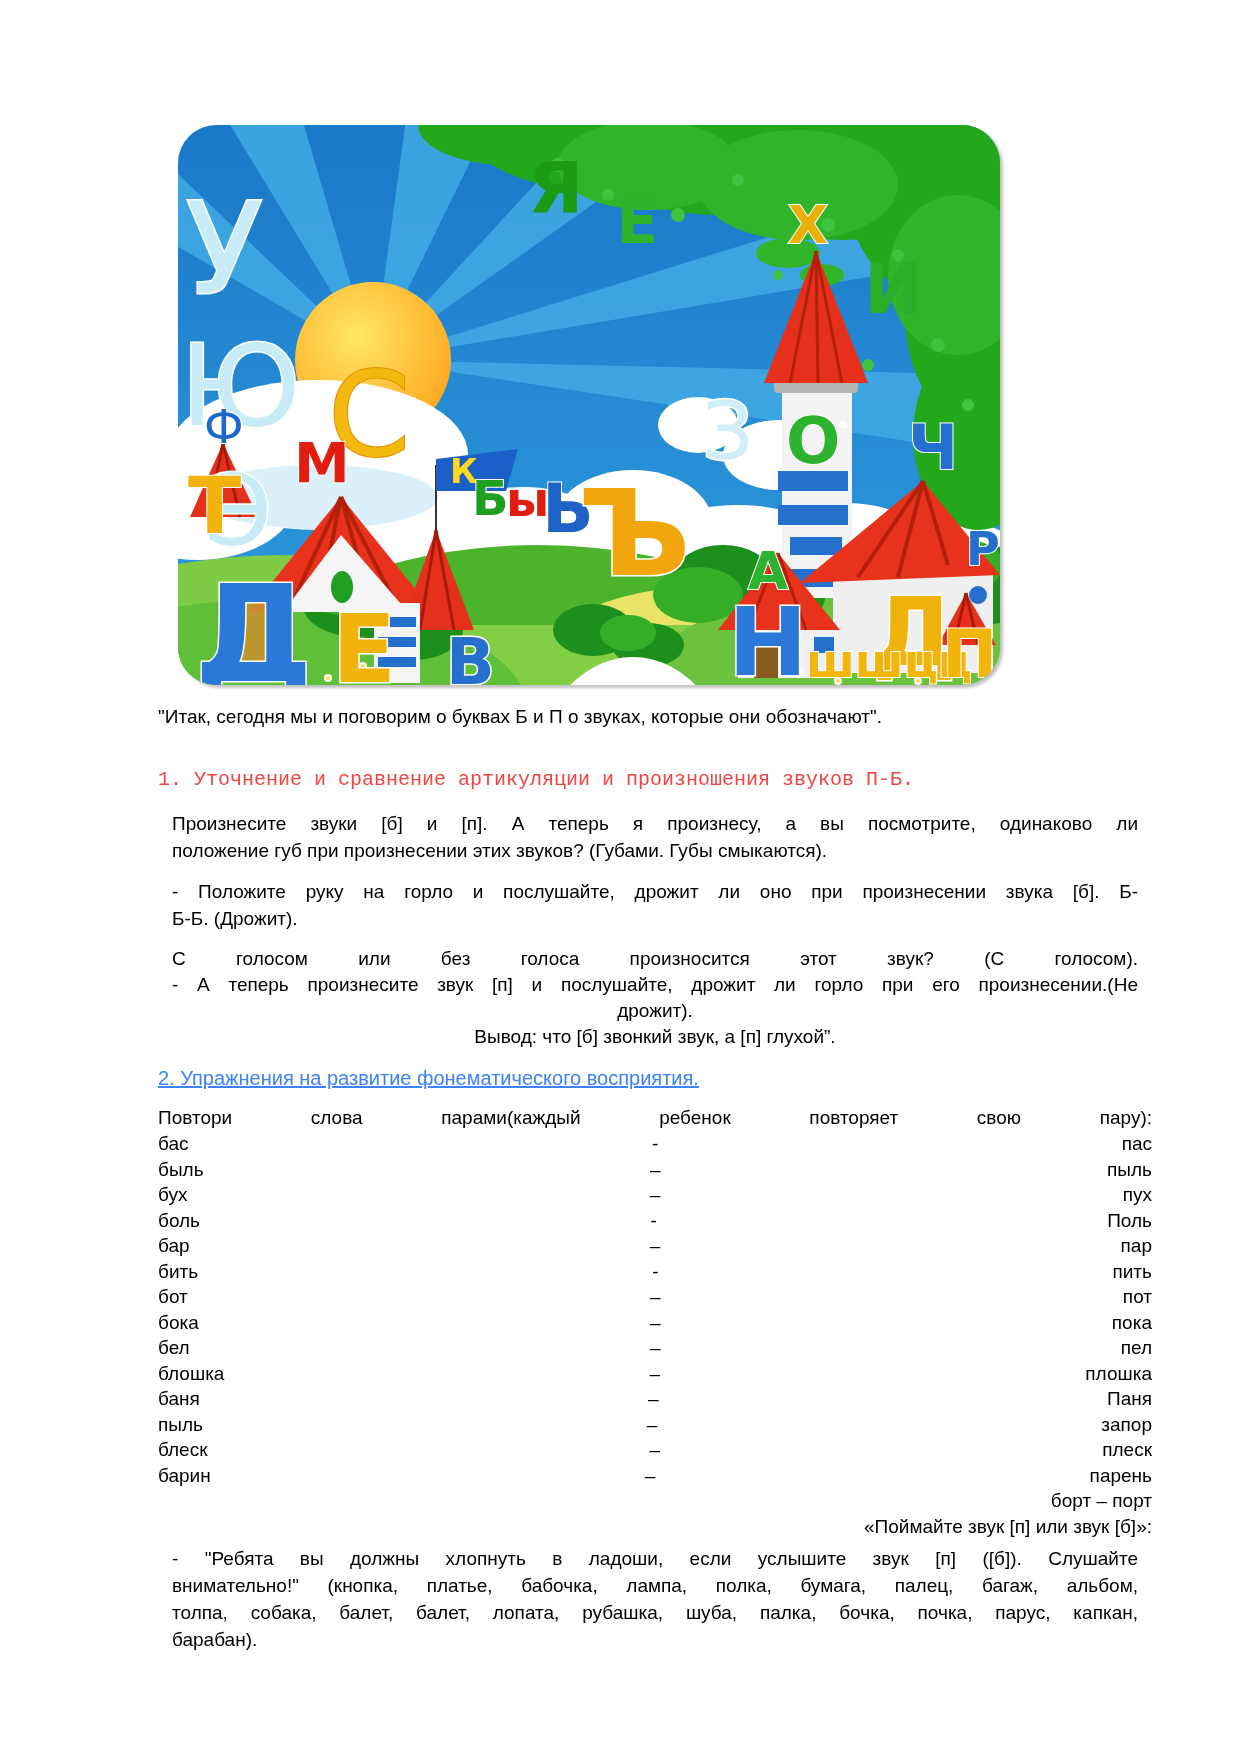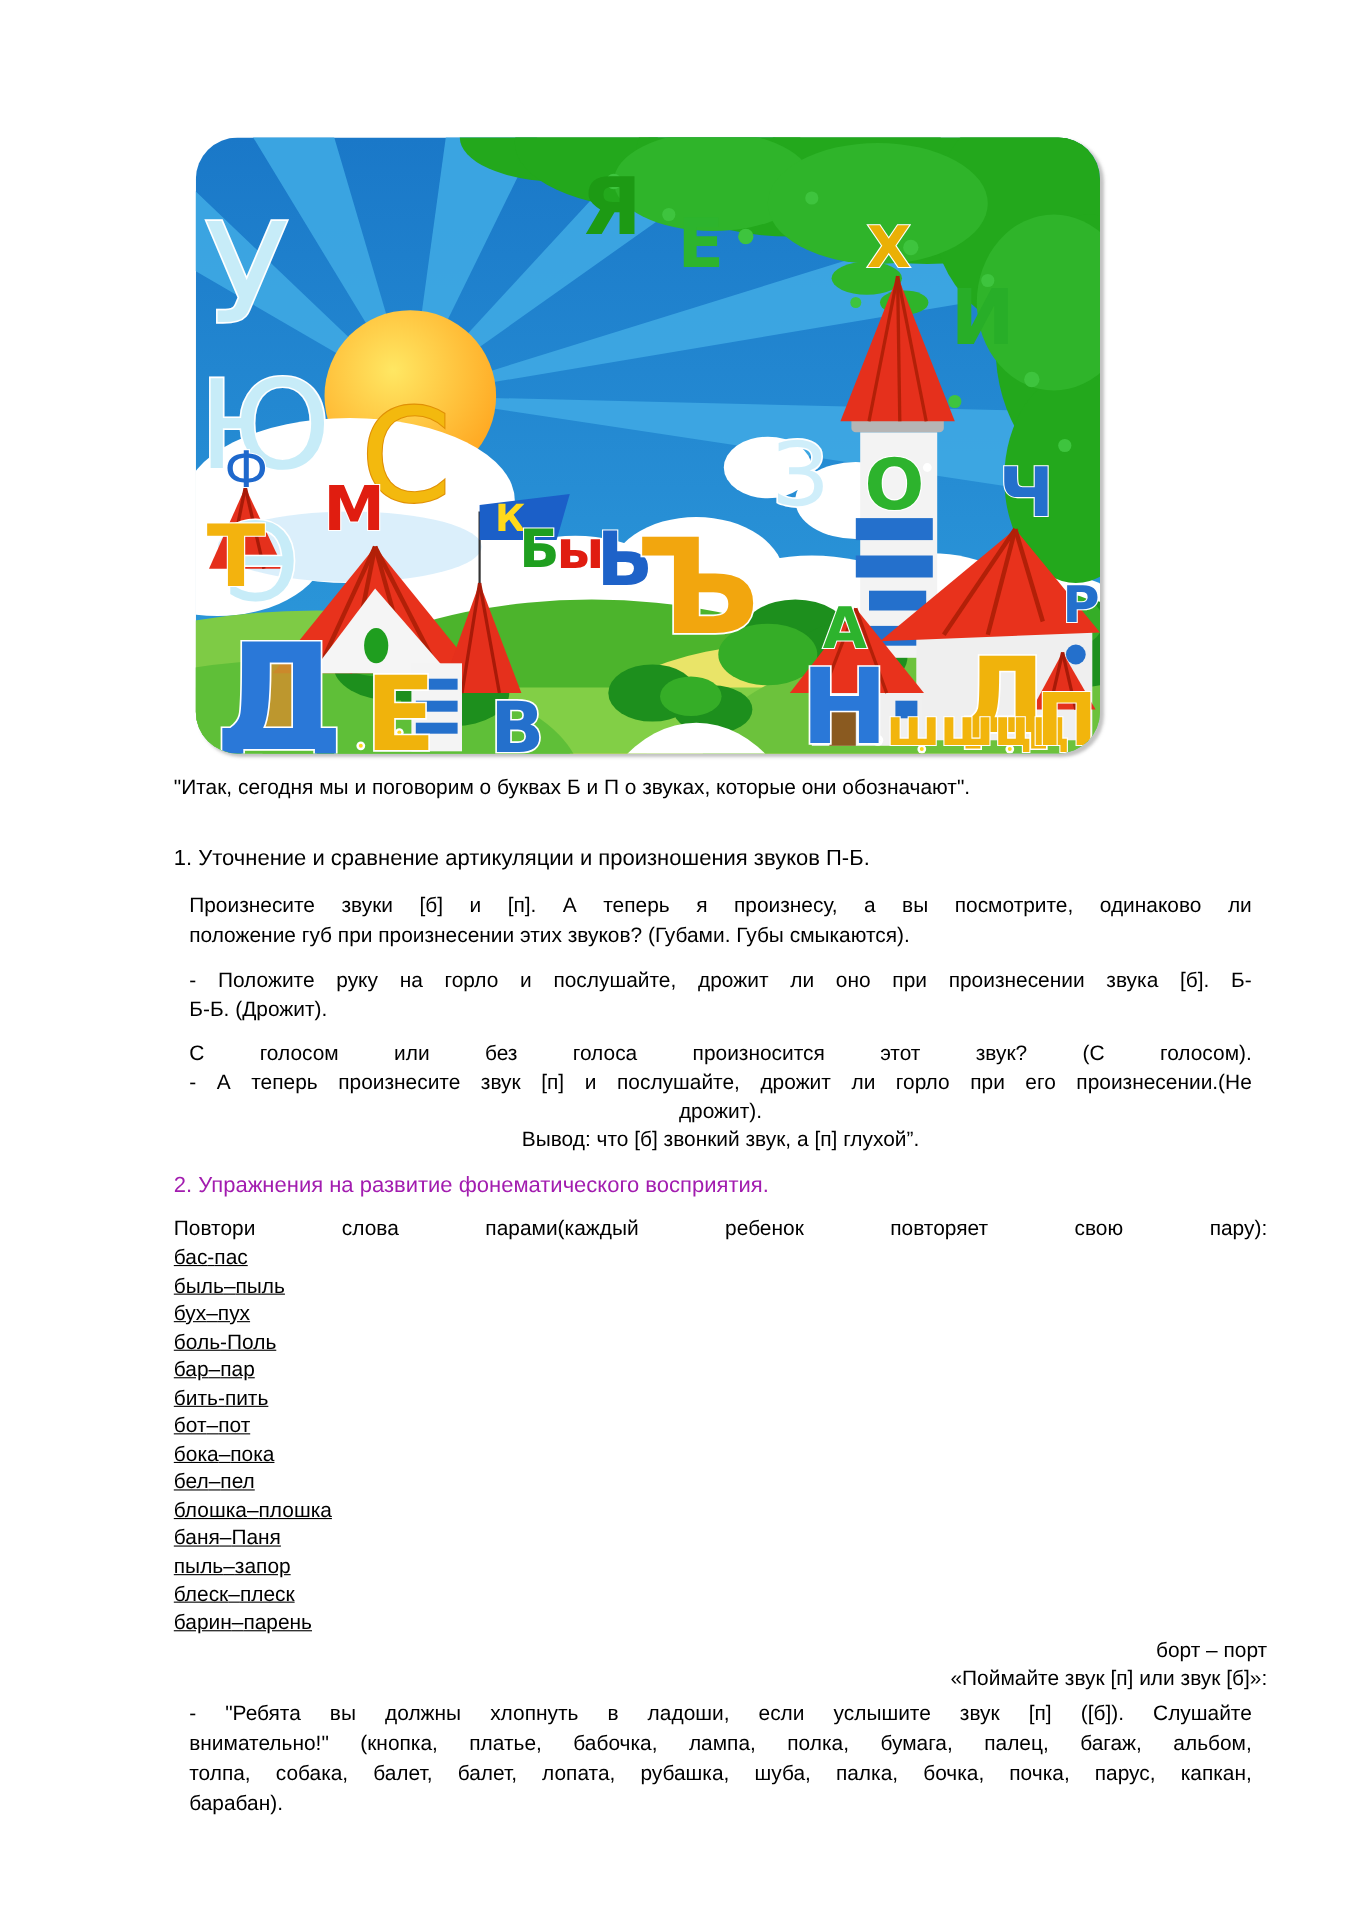--- a/index.html
+++ b/index.html
@@ -23,21 +23,21 @@
   .heading.h2 { margin-top:0; }
   .para { margin:14px; }
   .para.p1 { margin-top:16px; }
   .para.p2 { margin-top:10px; }
   .para.p3 { margin-top:8px; }
   .para.p3 .line { line-height:26px;text-align:center; }
   .line { white-space:normal; }
   .spread { text-align:justify; text-align-last:justify; }
   .intro-line { margin-top:13px; line-height:26px; }
   .pairs { margin-top:0; }
-  .pair-row { display:flex; line-height:25.5px;text-decoration:underline; }
+  .pair-row { display:flex; justify-content:space-between; line-height:25.5px; }
   .plain-line { line-height:25.5px;text-align:right; }
   .para.final { margin-top:6px; }
 </style>
 </head>
 <body>
 
 <div class="page">
 
   <figure class="illustration">
     <svg viewBox="0 0 822 560" xmlns="http://www.w3.org/2000/svg">
@@ -251,40 +251,40 @@
             <text x="764" y="552" font-size="66" fill="#f2b50c" font-weight="700" stroke="#ffffff" stroke-width="2">П</text>
           </g>
       </g>
     </svg>
   </figure>
 
   <div class="content">
 
     <p class="quote">"Итак, сегодня мы и поговорим о буквах Б и П о звуках, которые они обозначают".</p>
 
-    <h2 class="heading" style="color: #000000;">1. Уточнение и сравнение артикуляции и произношения звуков П-Б.</h2>
+    <h2 class="heading" style="color: #ef4444; font-family: Liberation Mono, monospace;">1. Уточнение и сравнение артикуляции и произношения звуков П-Б.</h2>
 
     <div class="para p1">
       <div class="line spread">Произнесите звуки [б] и [п]. А теперь я произнесу, а вы посмотрите, одинаково ли</div>
       <div class="line">положение губ при произнесении этих звуков? (Губами. Губы смыкаются).</div>
     </div>
 
     <div class="para p2">
       <div class="line spread">- Положите руку на горло и послушайте, дрожит ли оно при произнесении звука [б]. Б-</div>
       <div class="line">Б-Б. (Дрожит).</div>
     </div>
 
     <div class="para p3">
       <div class="line spread">С голосом или без голоса произносится этот звук? (С голосом).</div>
       <div class="line spread">- А теперь произнесите звук [п] и послушайте, дрожит ли горло при его произнесении.(Не</div>
       <div class="line">дрожит).</div>
       <div class="line">Вывод: что [б] звонкий звук, а [п] глухой”.</div>
     </div>
 
-    <h2 class="heading h2" style="color: #a21caf;">2. Упражнения на развитие фонематического восприятия.</h2>
+    <h2 class="heading h2" style="color: #3b82f6; text-decoration: underline;">2. Упражнения на развитие фонематического восприятия.</h2>
 
     <div class="line spread intro-line">Повтори слова парами(каждый ребенок повторяет свою пару):</div>
 
     <div class="pairs" id="pairs">
         <div class="pair-row">
           <span>бас</span>
           <span>-</span>
           <span>пас</span>
         </div>
         <div class="pair-row">

